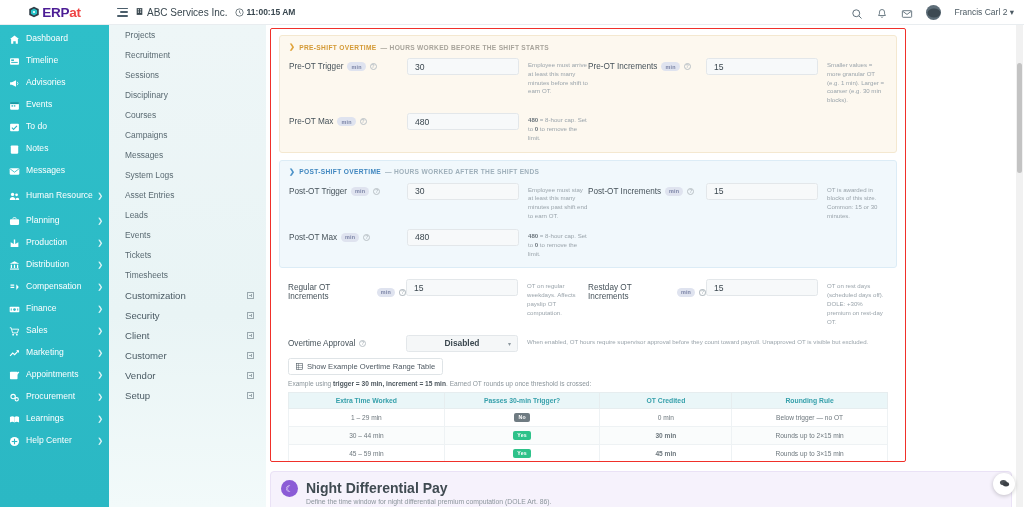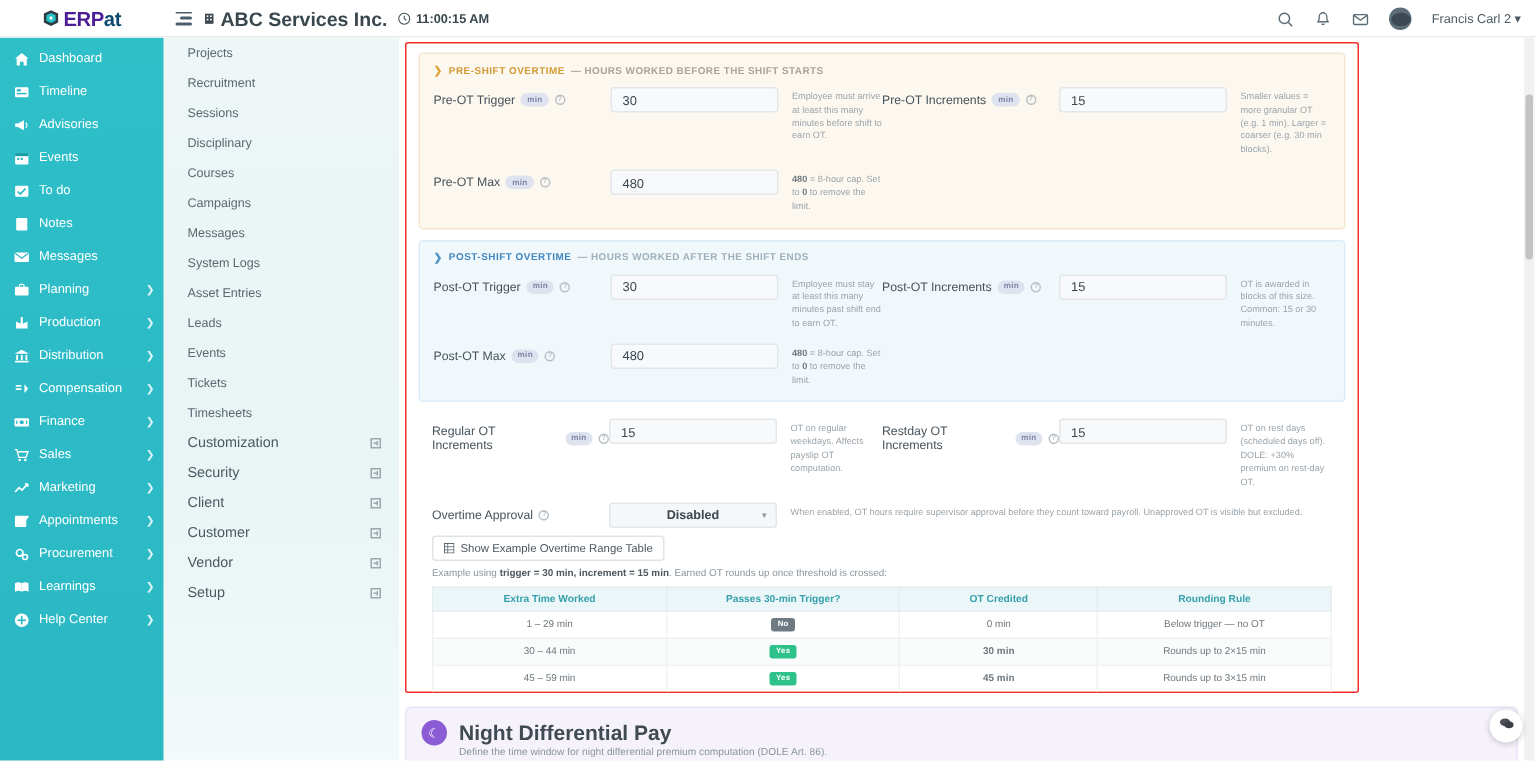--- a/index.html
+++ b/index.html
@@ -24,27 +24,27 @@
     display: flex; align-items: center; justify-content: center;
     flex: 0 0 109px;
   }
   .logo-mark {
     width: 12px; height: 12px; margin-right: 2px;
     position: relative;
   }
   .logo-mark svg { display: block; }
   .logo-text { font-size: 13.5px; font-weight: bold; letter-spacing: -0.3px; }
   .logo-erp { color: #4c1d95; }
-  .logo-at { color: #0c4a6e; }
+  .logo-at { color: #ef4444; }
 
   .topbar-left2 { display: flex; align-items: center; gap: 7px; padding-left: 8px; }
   .hamb { width: 11px; height: 9px; display: flex; flex-direction: column; justify-content: space-between; cursor: pointer; }
   .hamb i { display: block; height: 1.5px; background: #4b5e6b; border-radius: 1px; }
   .hamb i:nth-child(2) { width: 70%; margin-left: 30%; }
-  .org { display: flex; align-items: flex-start; gap: 3px; font-size: 13px; font-weight: bold; color: #39474f; }
+  .org { display: flex; align-items: flex-start; gap: 3px; font-size: 10px; font-weight: normal; color: #39474f; }
   .clockgrp { display: flex; align-items: center; gap: 3px; font-size: 8.5px; font-weight: bold; color: #39474f; }
   .mini-ico { width: 9px; height: 9px; display: inline-block; }
 
   .topbar-right {
     margin-left: auto; display: flex; align-items: center; gap: 13px; padding-right: 10px;
   }
   .tb-ico { width: 12px; height: 12px; color: #5a6b76; cursor: pointer; }
   .avatar {
     width: 15px; height: 15px; border-radius: 50%;
     background: #5d6d78; overflow: hidden; position: relative;
@@ -368,20 +368,32 @@
       <span class="nav-label">Notes</span>
     </div>
     <div class="nav-item">
       <span class="nav-ico">
         <svg width="11" height="11" viewBox="0 0 16 16">
           <rect x="1" y="3.4" width="14" height="9.2" rx="1.2" fill="#ffffff"></rect>
           <path d="M1.6 4.2 8 9l6.4-4.8" stroke="#2bb8c4" stroke-width="1.2" fill="none"></path>
         </svg>
       </span>
       <span class="nav-label">Messages</span>
+    </div>
+    <div class="nav-item two-line">
+      <span class="nav-ico">
+        <svg width="11" height="11" viewBox="0 0 16 16">
+          <circle cx="5.2" cy="5" r="2.4" fill="#ffffff"></circle>
+          <circle cx="11" cy="5.6" r="2" fill="#ffffff"></circle>
+          <path d="M1.2 13c0-2.6 1.8-4.1 4-4.1s4 1.5 4 4.1z" fill="#ffffff"></path>
+          <path d="M9.4 13c0-2.1 1.3-3.3 2.9-3.3s2.5 1.2 2.5 3.3z" fill="#ffffff"></path>
+        </svg>
+      </span>
+      <span class="nav-label">Human Resource</span>
+      <span class="nav-caret">❯</span>
     </div>
     <div class="nav-item">
       <span class="nav-ico">
         <svg width="11" height="11" viewBox="0 0 16 16">
           <rect x="1.4" y="4.6" width="13.2" height="8.4" rx="1.2" fill="#ffffff"></rect>
           <path d="M5.8 4.6V3.4a1 1 0 0 1 1-1h2.4a1 1 0 0 1 1 1v1.2" stroke="#fff" stroke-width="1.2" fill="none"></path>
         </svg>
       </span>
       <span class="nav-label">Planning</span>
       <span class="nav-caret">❯</span>

